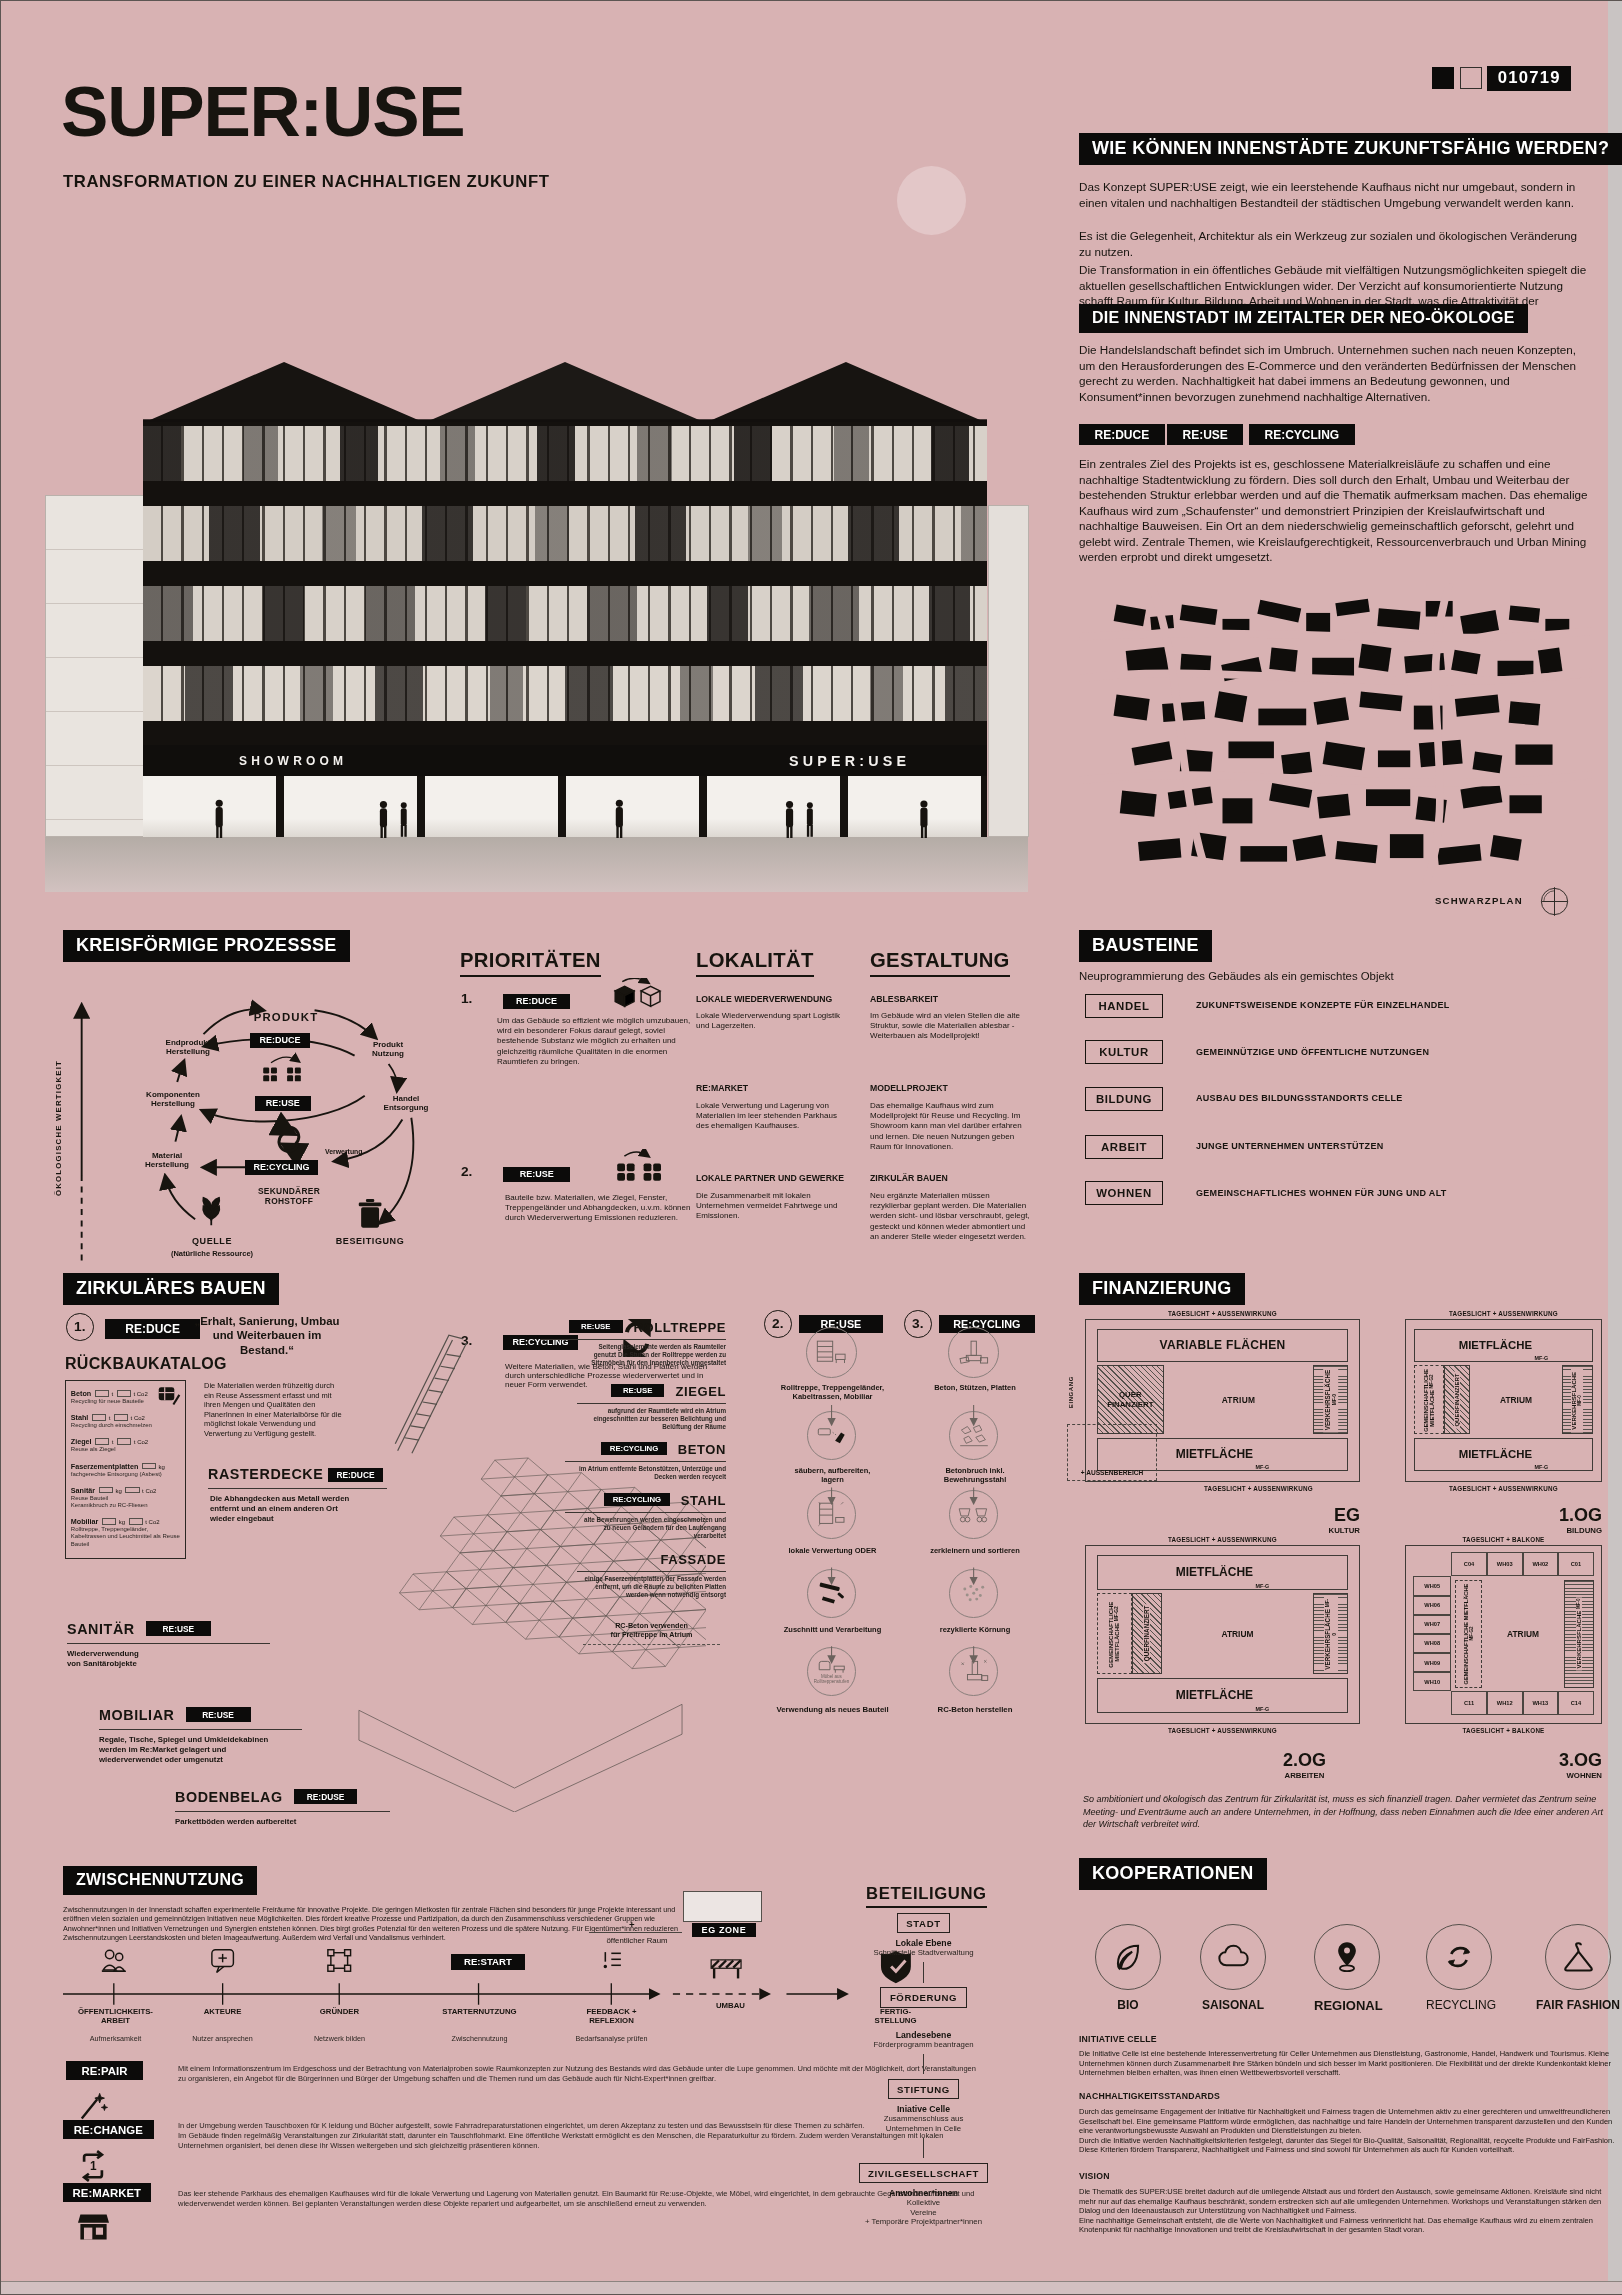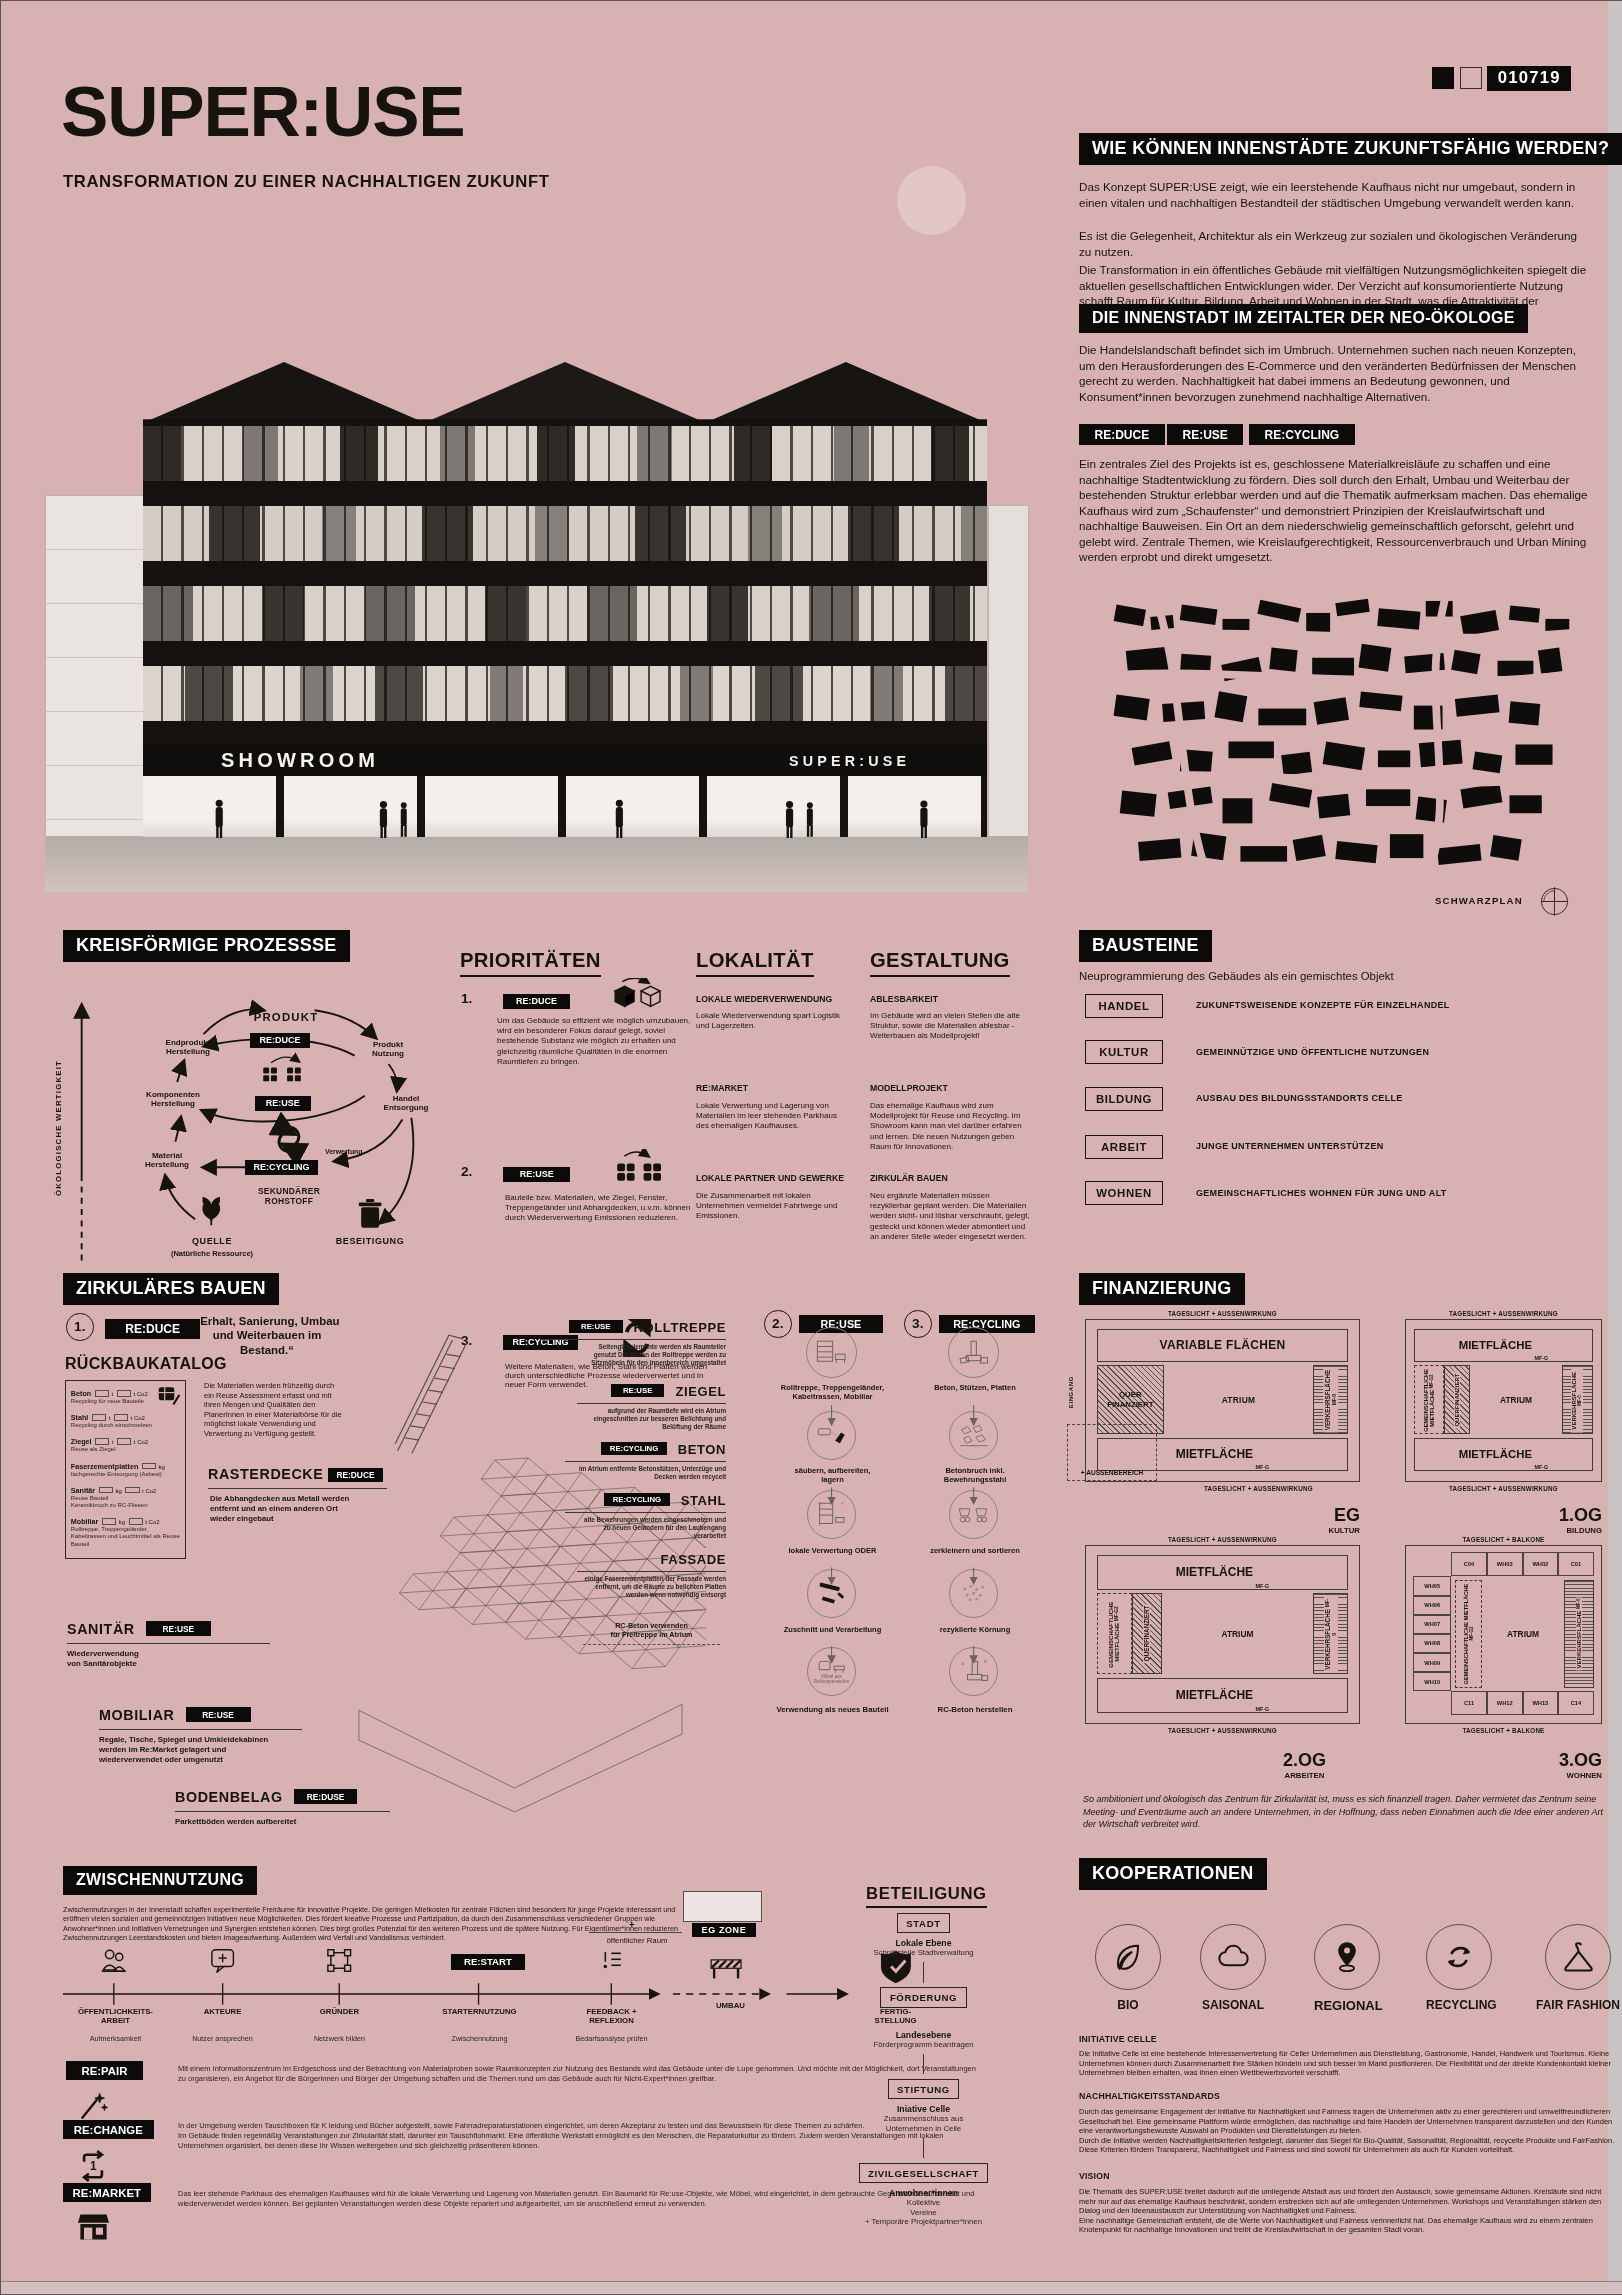--- a/index.html
+++ b/index.html
@@ -147,21 +147,21 @@
   <polygon points="940,110 1176,8 1412,110" fill="#171411"></polygon>
   <rect x="0" y="104" width="1412" height="6" fill="#120f0d"></rect>
 </svg>
 <div class="abs" style="left:143px;top:422px;width:844px;height:323px;background:#14110e">
   <div style="position:absolute;left:0;top:3.6px;width:100%;height:55px;background:repeating-linear-gradient(90deg,rgba(16,13,11,.85) 0 38px,rgba(0,0,0,0) 38px 100px,rgba(16,13,11,.45) 100px 135px,rgba(0,0,0,0) 135px 197px),repeating-linear-gradient(90deg,#d8d1c9 0 18px,#4d4842 18px 20.3px)"></div>
   <div style="position:absolute;left:0;top:84px;width:100%;height:55px;background:repeating-linear-gradient(90deg,rgba(0,0,0,0) 0 66px,rgba(16,13,11,.8) 66px 117px,rgba(0,0,0,0) 117px 179px,rgba(16,13,11,.4) 179px 213px),repeating-linear-gradient(90deg,#d4cdc5 0 18px,#4d4842 18px 20.3px)"></div>
   <div style="position:absolute;left:0;top:164px;width:100%;height:55px;background:repeating-linear-gradient(90deg,rgba(16,13,11,.55) 0 50px,rgba(0,0,0,0) 50px 120px,rgba(16,13,11,.8) 120px 161px,rgba(0,0,0,0) 161px 222px),repeating-linear-gradient(90deg,#d8d1c9 0 18px,#4d4842 18px 20.3px)"></div>
   <div style="position:absolute;left:0;top:244px;width:100%;height:55px;background:repeating-linear-gradient(90deg,rgba(0,0,0,0) 0 42px,rgba(16,13,11,.7) 42px 90px,rgba(0,0,0,0) 90px 157px,rgba(16,13,11,.45) 157px 190px),repeating-linear-gradient(90deg,#dcd5cd 0 18px,#4d4842 18px 20.3px)"></div>
 </div>
 <div class="abs" style="left:143px;top:745px;width:844px;height:31px;background:#100e0c;color:#f4f1ee;display:flex;align-items:center">
-  <span style="position:absolute;left:78px;font-size:20px;letter-spacing:4.2px;font-weight:bold">SHOWROOM</span>
+  <span style="position:absolute;left:96px;font-size:12px;letter-spacing:4.2px;font-weight:bold">SHOWROOM</span>
   <span style="position:absolute;left:646px;font-size:14.3px;letter-spacing:4.2px;font-weight:bold">SUPER:USE</span>
 </div>
 <div class="abs" style="left:143px;top:776px;width:844px;height:61px;background:#efece7;background-image:repeating-linear-gradient(90deg,rgba(0,0,0,0) 0 133px,#15120f 133px 141px),linear-gradient(180deg,#f3f0ec 0 70%,#ddd8d2 100%)"></div>
 <div class="abs" style="left:45px;top:837px;width:983px;height:55px;background:linear-gradient(180deg,#b4aca6,#d2c2c0)"></div>
 <svg class="abs" style="left:143px;top:795px" width="844" height="43" viewBox="0 0 1412 72">
   <g fill="#17130f">
     <g transform="translate(120,8)">
         <circle cx="7" cy="6" r="6"></circle>
         <rect x="1" y="12" width="12" height="34" rx="5"></rect>
         <rect x="2" y="42" width="4" height="22"></rect>
@@ -1098,21 +1098,21 @@
   <svg width="33" height="31" viewBox="0 0 56 52">
       <g fill="none" stroke="#17140f" stroke-width="3.6">
         <path d="M28,16 C28,10 24,8 24,4 C24,1 32,1 32,5"></path>
         <path d="M28,16 L6,44 Q4,48 9,48 L47,48 Q52,48 50,44 L28,16 Z"></path>
       </g>
     </svg>
 </div>
 <div class="abs" style="left:1095px;top:1998px;width:66px;text-align:center;font-size:12px;font-weight:bold">BIO</div>
 <div class="abs" style="left:1200px;top:1998px;width:66px;text-align:center;font-size:12px;font-weight:bold">SAISONAL</div>
 <div class="abs" style="left:1314px;top:1998px;width:66px;text-align:center;font-size:13px;font-weight:bold">REGIONAL</div>
-<div class="abs" style="left:1426px;top:1998px;width:66px;text-align:left;font-size:12px;font-weight:bold">RECYCLING</div>
+<div class="abs" style="left:1426px;top:1998px;width:66px;text-align:left;font-size:12px;font-weight:normal">RECYCLING</div>
 <div class="abs" style="left:1536px;top:1998px;width:84px;text-align:center;font-size:12px;font-weight:bold">FAIR FASHION</div>
 
 <div class="abs blhead" style="left:1079px;top:2034px">INITIATIVE CELLE</div>
 <div class="abs pre" style="left:1079px;top:2049px;width:538px;font-size:7.5px;line-height:9.6px">Die Initiative Celle ist eine bestehende Interessenvertretung für Celler Unternehmen aus Dienstleistung, Gastronomie, Handel, Handwerk und Tourismus. Kleine Unternehmen können durch Zusammenarbeit ihre Stärken bündeln und sich besser im Markt positionieren. Die Flexibilität und der direkte Kundenkontakt kleiner Unternehmen bleiben erhalten, was ihnen einen Wettbewerbsvorteil verschafft.</div>
 <div class="abs blhead" style="left:1079px;top:2091px">NACHHALTIGKEITSSTANDARDS</div>
 <div class="abs pre" style="left:1079px;top:2107px;width:538px;font-size:7.5px;line-height:9.6px">Durch das gemeinsame Engagement der Initiative für Nachhaltigkeit und Fairness tragen die Unternehmen aktiv zu einer gerechteren und umweltfreundlicheren Gesellschaft bei. Eine gemeinsame Plattform würde ermöglichen, das nachhaltige und faire Handeln der Unternehmen transparent darzustellen und den Kunden eine verantwortungsbewusste Auswahl an Produkten und Dienstleistungen zu bieten.
 Durch die Initiative werden Nachhaltigkeitskriterien festgelegt, darunter das Siegel für Bio-Qualität, Saisonalität, Regionalität, recycelte Produkte und FairFashion. Diese Kriterien fördern Transparenz, Nachhaltigkeit und Fairness und sind sowohl für Unternehmen als auch für Kunden vorteilhaft.</div>
 <div class="abs blhead" style="left:1079px;top:2171px">VISION</div>
 <div class="abs pre" style="left:1079px;top:2187px;width:538px;font-size:7.5px;line-height:9.6px">Die Thematik des SUPER:USE breitet dadurch auf die umliegende Altstadt aus und fördert den Austausch, sowie gemeinsame Aktionen. Kreisläufe sind nicht mehr nur auf das ehemalige Kaufhaus beschränkt, sondern erstrecken sich auf alle umliegenden Unternehmen. Workshops und Veranstaltungen stärken den Dialog und den Ideenaustausch zur Unterstützung von Nachhaltigkeit und Fairness.
 Eine nachhaltige Gemeinschaft entsteht, die die Werte von Nachhaltigkeit und Fairness verinnerlicht hat. Das ehemalige Kaufhaus wird zu einem zentralen Knotenpunkt für nachhaltige Innovationen und treibt die Kreislaufwirtschaft in der gesamten Stadt voran.</div>

